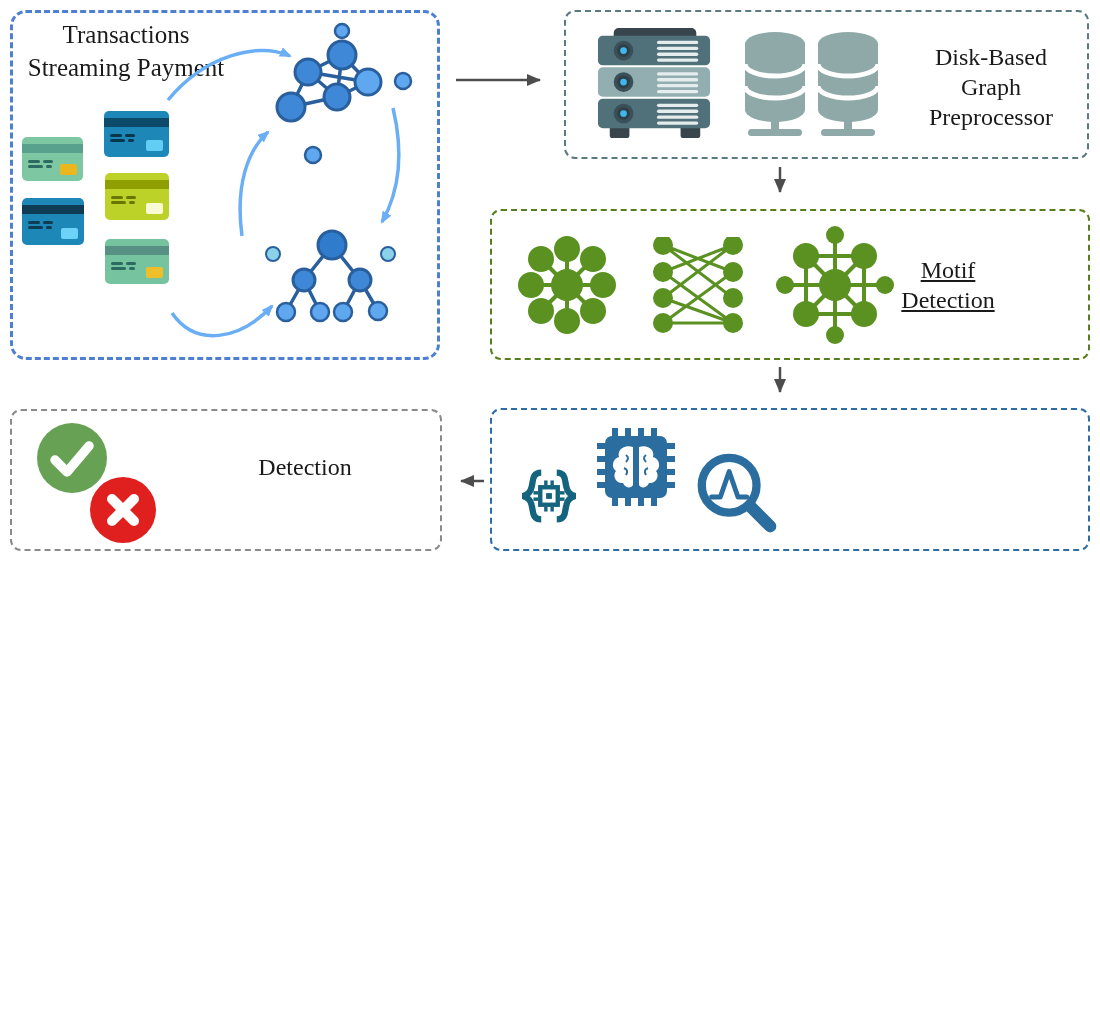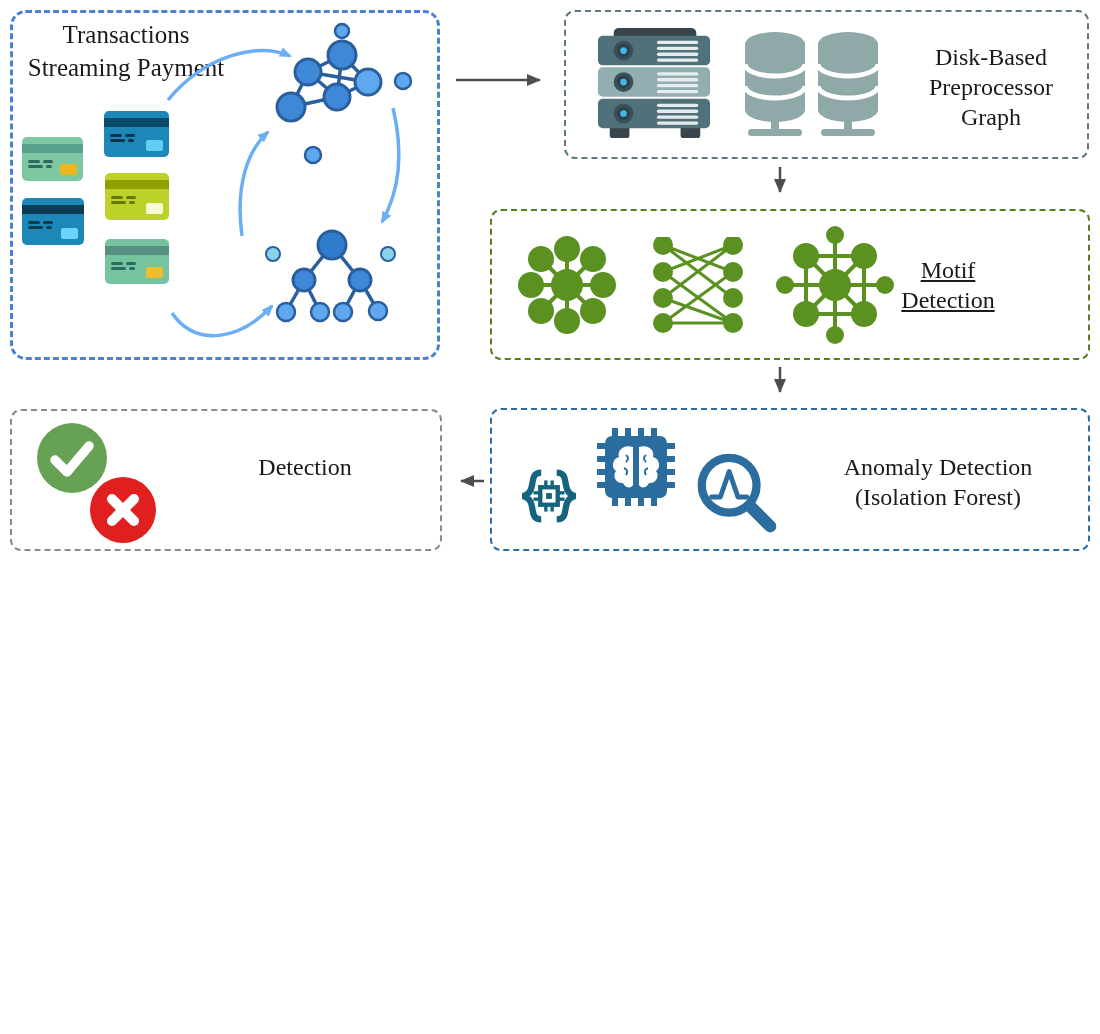--- a/index.html
+++ b/index.html
@@ -219,22 +219,22 @@
       <ellipse cx="33" cy="80" rx="30" ry="12"></ellipse>
       <rect x="29" y="90" width="8" height="12"></rect>
       <rect x="6" y="99" width="54" height="7" rx="3.5"></rect>
     </g>
     <path d="M3,34 a30,12 0 0 0 60,0" stroke="#ffffff" stroke-width="5" fill="none"></path>
     <path d="M3,56 a30,12 0 0 0 60,0" stroke="#ffffff" stroke-width="5" fill="none"></path>
   </svg>
 
   <div class="label disk-label">
     <div>Disk-Based</div>
+    <div>Graph</div>
     <div>Preprocessor</div>
-    <div>Graph</div>
   </div>
 
   <svg class="abs" style="left:512px;top:230px" width="110" height="110" viewBox="0 0 110 110">
     <path class="g-edge" d="M55,55 L55,19 M55,55 L81,29 M55,55 L91,55 M55,55 L81,81
                            M55,55 L55,91 M55,55 L29,81 M55,55 L19,55 M55,55 L29,29"></path>
     <circle class="g-node" cx="55" cy="19" r="13"></circle>
     <circle class="g-node" cx="81" cy="29" r="13"></circle>
     <circle class="g-node" cx="91" cy="55" r="13"></circle>
     <circle class="g-node" cx="81" cy="81" r="13"></circle>
     <circle class="g-node" cx="55" cy="91" r="13"></circle>
@@ -323,24 +323,20 @@
       <path d="M29,27 q4,3 0,7 M27,40 q5,2 2,7 M49,27 q-4,3 0,7 M51,40 q-5,2 -2,7"></path>
     </g>
   </svg>
 
   <svg class="abs" style="left:692px;top:450px" width="88" height="88" viewBox="0 0 90 90">
     <circle cx="38" cy="36" r="28" fill="none" stroke="var(--chip_blue)" stroke-width="8.5"></circle>
     <path d="M20,48 L29,48 L38,22 L47,48 L56,48" fill="none" stroke="var(--chip_blue)" stroke-width="5" stroke-linejoin="round" stroke-linecap="round"></path>
     <line x1="60" y1="58" x2="80" y2="78" stroke="var(--chip_blue)" stroke-width="12.5" stroke-linecap="round"></line>
   </svg>
 
-  <div class="label anomaly-label">
-    <div>Anomaly Detection</div>
-    <div>(Isolation Forest)</div>
-  </div>
 
   <svg class="abs" style="left:36px;top:422px" width="72" height="72" viewBox="0 0 72 72">
     <circle cx="36" cy="36" r="35" fill="var(--check_green)"></circle>
     <path d="M19,38 L31,50 L53,24" fill="none" stroke="#ffffff" stroke-width="9.5" stroke-linecap="round" stroke-linejoin="round"></path>
   </svg>
   <svg class="abs" style="left:89px;top:476px" width="68" height="68" viewBox="0 0 68 68">
     <circle cx="34" cy="34" r="33" fill="var(--cross_red)"></circle>
     <g stroke="#ffffff" stroke-width="10" stroke-linecap="round">
       <line x1="23" y1="23" x2="45" y2="45"></line>
       <line x1="45" y1="23" x2="23" y2="45"></line>

